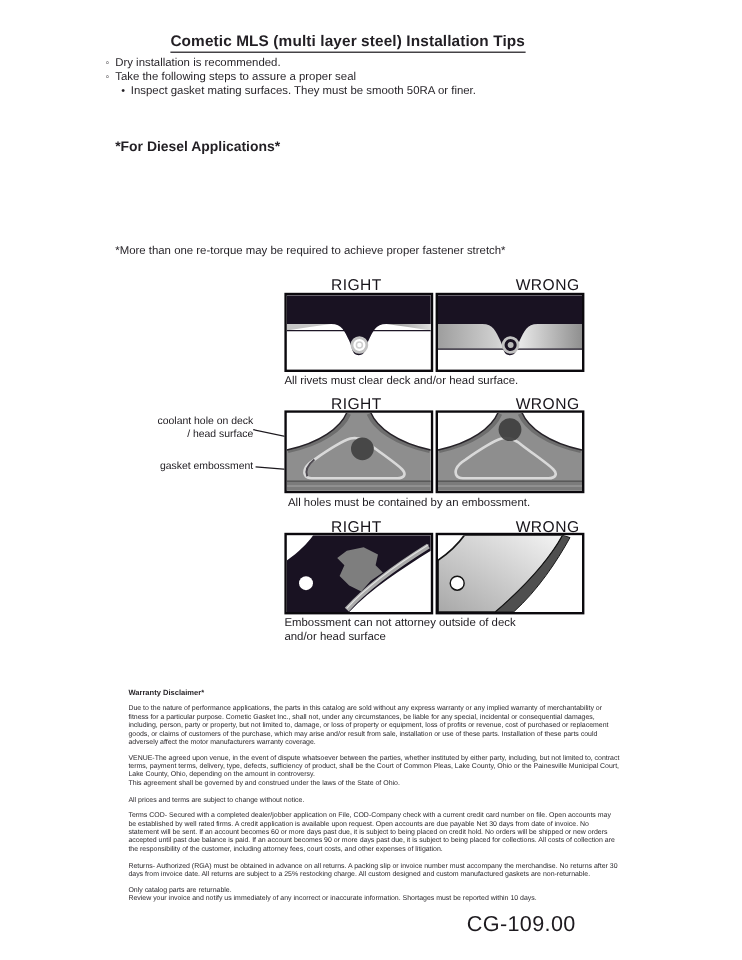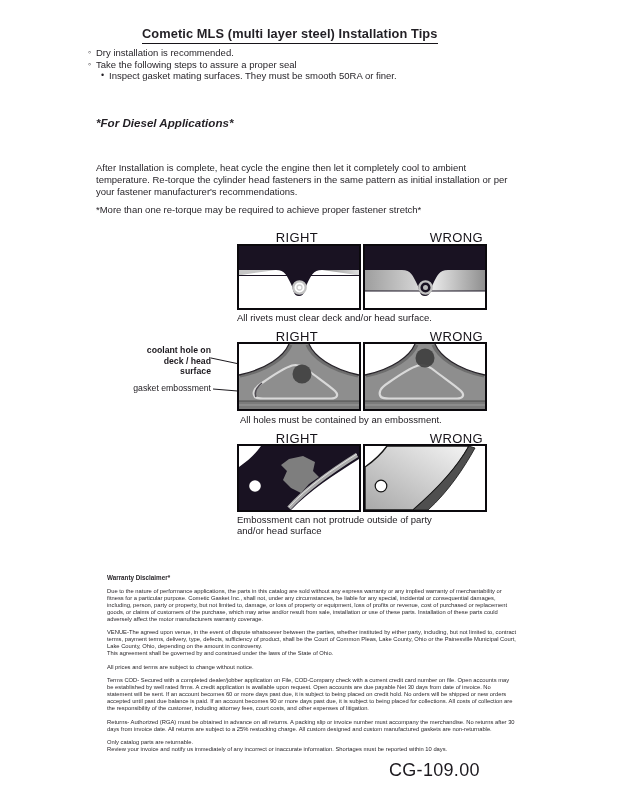--- a/index.html
+++ b/index.html
@@ -13,35 +13,35 @@
     left:96px;top:26px;font-size:12.8px;font-weight:bold;
     border-bottom:1.5px solid #171419;padding-bottom:2px;letter-spacing:.1px;margin-left:46px;
   }
   .bullets{left:88px;top:47px;width:440px;font-size:9.5px;line-height:11.5px;}
   .bullet,.subbullet{position:relative;}
   .bullet{padding-left:8px;}
   .bullet::before{content:"◦";position:absolute;left:0;top:0;font-size:9px;}
   .subbullet{padding-left:21px;}
   .subbullet::before{content:"•";position:absolute;left:13px;top:0;font-size:9px;}
   
-  .diesel-heading{left:96px;top:116px;font-size:11.6px;font-weight:bold;font-style:italic;}
+  .diesel-heading{left:96px;top:116px;font-size:11.6px;font-weight:bold;}
   .para{left:96px;width:426px;font-size:9.5px;line-height:12px;}
   .p1{top:131px;} .p2{top:162px;} .p3{top:204px;}
   
   .dlabel{width:120px;text-align:center;font-size:13px;font-weight:500;letter-spacing:.4px;color:#17141a;}
   .dbox{width:120px;border:2px solid #0b090d;background:#fff;box-sizing:content-box;line-height:0;}
   .col1{left:237px;} .col2{left:363px;text-align:right;}
   .row1-label{top:230px;} .row1-box{top:244px;height:62px;}
   .row2-label{top:329px;} .row2-box{top:342px;height:65px;}
   .row3-label{top:431px;} .row3-box{top:444px;height:64px;}
   .caption{font-size:9.5px;line-height:11px;color:#1c191e;}
   .cap1{left:237px;top:312px;} .cap2{left:240px;top:414px;}
   .cap3{left:237px;top:514px;white-space:pre-line;}
   .annot{font-size:8.7px;line-height:10.5px;text-align:right;color:#1c191e;}
-  .annot1{left:131px;top:345px;width:80px;font-weight:bold;}
+  .annot1{left:131px;top:345px;width:80px;}
   .annot2{left:101px;top:383px;width:110px;}
   .leaders{left:200px;top:345px;}
   
   .legal{left:107px;top:574px;width:410px;color:#2a272b;}
   .legal-heading{font-size:6.3px;font-weight:bold;margin:0 0 7px 0;}
   .legal p{font-size:5.8px;line-height:6.9px;margin:0 0 6.8px 0;white-space:pre-line;}
   
   .pagenum{left:389px;top:760px;font-size:18px;letter-spacing:.3px;color:#1d1a1f;}
 </style>
 </head>
@@ -51,21 +51,20 @@
 
   <div class="abs title">Cometic MLS (multi layer steel) Installation Tips</div>
 
   <div class="abs bullets">
     <div class="bullet">Dry installation is recommended.</div>
     <div class="bullet">Take the following steps to assure a proper seal</div>
     <div class="subbullet">Inspect gasket mating surfaces.  They must be smooth 50RA or finer.</div>
   </div>
 
   <div class="abs diesel-heading">*For Diesel Applications*</div>
-  <div class="abs para p2">After Installation is complete, heat cycle the engine then let it completely cool to ambient temperature. Re-torque the cylinder head fasteners in the same pattern as initial installation or per your fastener manufacturer's recommendations.</div>
   <div class="abs para p3">*More than one re-torque may be required to achieve proper fastener stretch*</div>
 
   <div class="abs dlabel col1 row1-label">RIGHT</div>
   <div class="abs dlabel col2 row1-label">WRONG</div>
 
   <div class="abs dbox col1 row1-box">
     <svg width="120" height="62" viewBox="0 0 120 62">
       <defs>
         <linearGradient id="gradR1" x1="0" y1="0" x2="1" y2="0">
           <stop offset="0" stop-color="#8f8f8f"></stop>
@@ -165,21 +164,21 @@
         <linearGradient id="gradW3" x1="1" y1="0" x2="0" y2="1">
           <stop offset="0" stop-color="#f4f4f4"></stop>
             <stop offset="1" stop-color="#a8a8a8"></stop>
         </linearGradient>
       </defs>
       <path d="M22,0 H104 C92,22 70,45 48,64 H0 V21 C10,14 17,7 22,0 Z" fill="url(#gradW3)" stroke="#141414" stroke-width="1.4"></path>
       <path d="M104,0 C92,22 70,45 48,64 L63,64 C83,46 99,22 110,2 Z" fill="#4f4f4f" stroke="#141414" stroke-width="0.8"></path>
       <circle cx="16" cy="40" r="5.8" fill="#ffffff" stroke="#141414" stroke-width="1.2"></circle>
     </svg>
   </div>
-  <div class="abs caption cap3">Embossment can not protrude outside of party
+  <div class="abs caption cap3">Embossment can not attorney outside of deck
 and/or head surface</div>
 
   <div class="abs legal">
     <div class="legal-heading">Warranty Disclaimer*</div>
     <p>Due to the nature of performance applications, the parts in this catalog are sold without any express warranty or any implied warranty of merchantability or fitness for a particular purpose.  Cometic Gasket Inc., shall not, under any circumstances, be liable for any special, incidental or consequential damages, including, person, party or property, but not limited to, damage, or loss of property or equipment, loss of profits or revenue, cost of purchased or replacement goods, or claims of customers of the purchase, which may arise and/or result from sale, installation or use of these parts.  Installation of these parts could adversely affect the motor manufacturers warranty coverage.</p>
     <p>VENUE-The agreed upon venue, in the event of dispute whatsoever between the parties, whether instituted by either party, including, but not limited to, contract terms, payment terms, delivery, type, defects, sufficiency of product, shall be the Court of Common Pleas, Lake County, Ohio or the Painesville Municipal Court, Lake County, Ohio, depending on the amount in controversy.
 This agreement shall be governed by and construed under the laws of the State of Ohio.</p>
     <p>All prices and terms are subject to change without notice.</p>
     <p>Terms COD- Secured with a completed dealer/jobber application on File, COD-Company check with a current credit card number on file.  Open accounts may be established by well rated firms.  A credit application is available upon request.  Open accounts are due payable Net 30 days from date of invoice.  No statement will be sent.  If an account becomes 60 or more days past due, it is subject to being placed on credit hold.  No orders will be shipped or new orders accepted until past due balance is paid.  If an account becomes 90 or more days past due, it is subject to being placed for collections.  All costs of collection are the responsibility of the customer, including attorney fees, court costs, and other expenses of litigation.</p>
     <p>Returns- Authorized (RGA) must be obtained in advance on all returns.  A packing slip or invoice number must accompany the merchandise.  No returns after 30 days from invoice date.  All returns are subject to a 25% restocking charge.  All custom designed and custom manufactured gaskets are non-returnable.</p>

